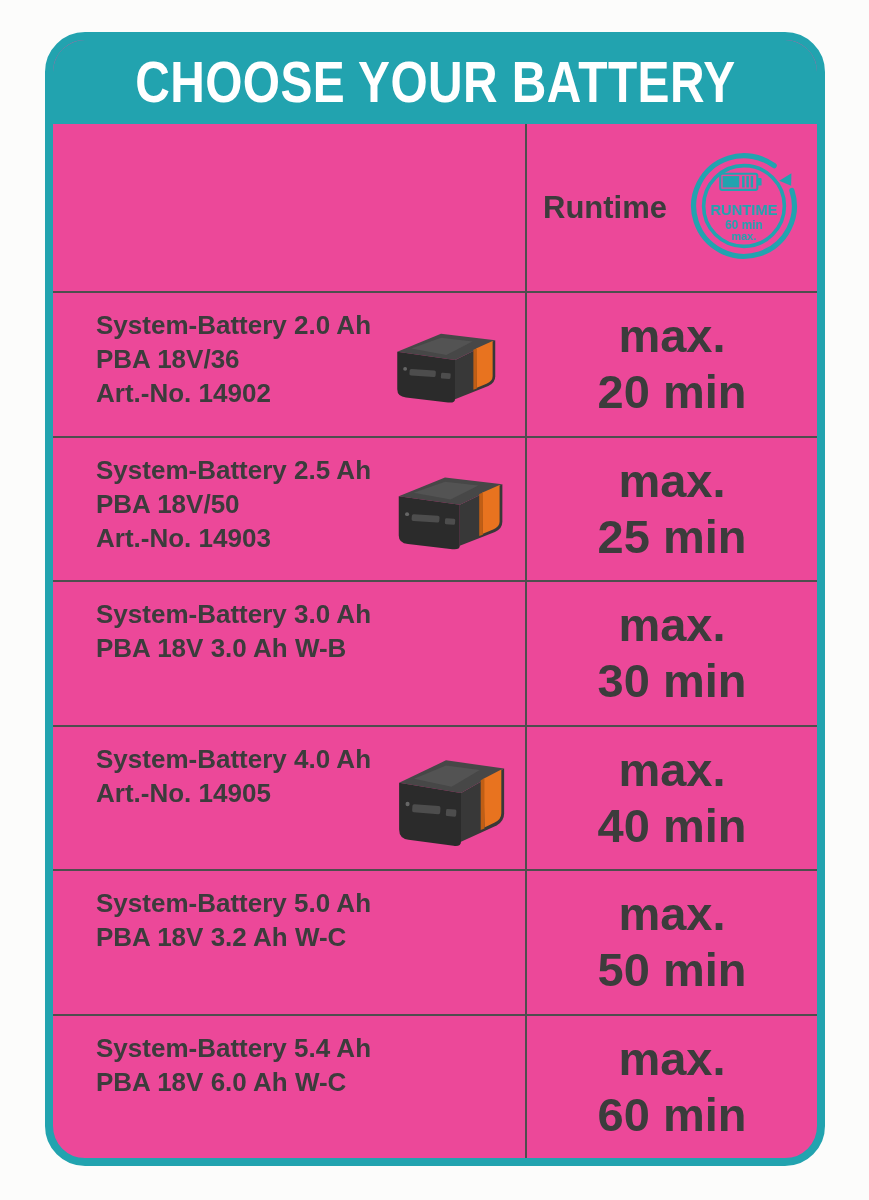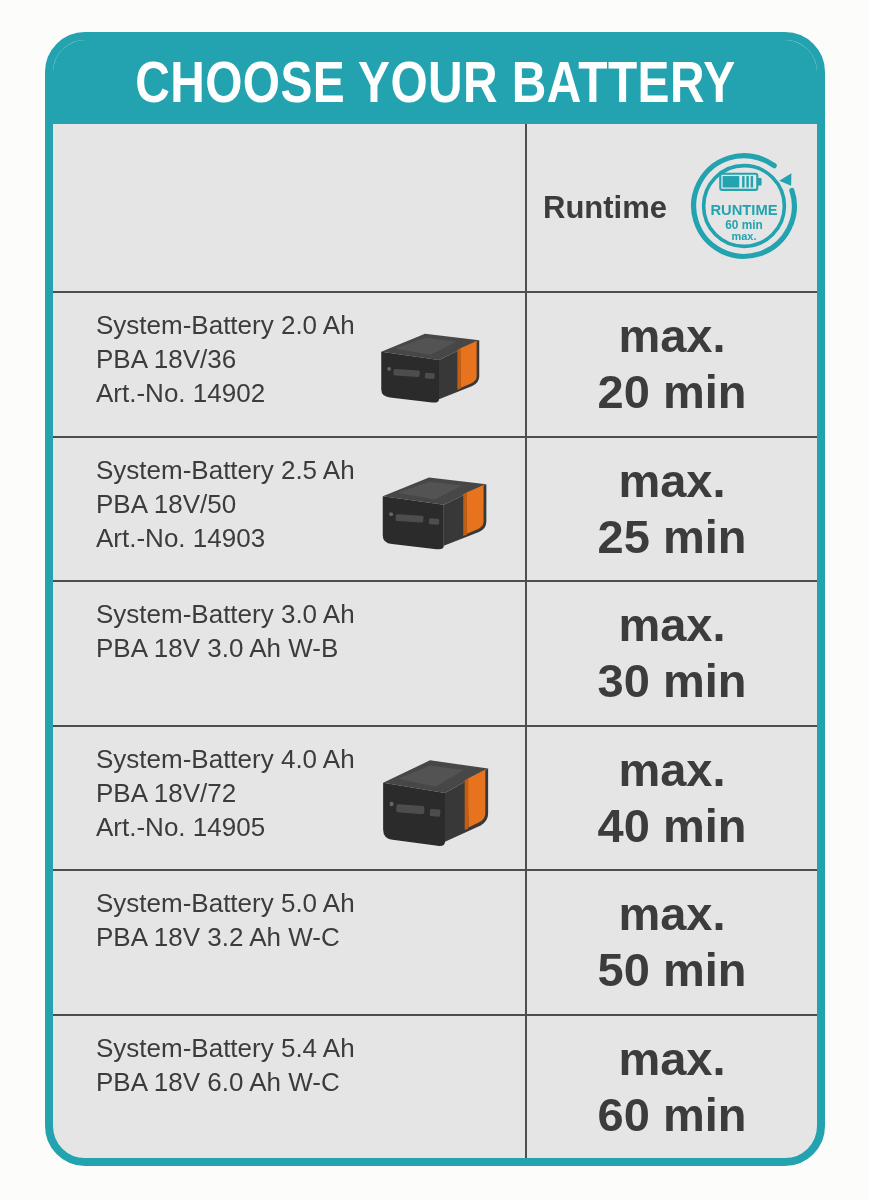--- a/index.html
+++ b/index.html
@@ -7,21 +7,21 @@
     width:869px;height:1200px;
     background:#fcfcfb;
     font-family:"Liberation Sans", sans-serif;
     position:relative;
     overflow:hidden;
   }
   .card{
     position:absolute;left:45px;top:32px;
     width:780px;height:1134px;
     box-sizing:border-box;
-    background:#e5e5e5;
+    background:#ec4899;
     border:8px solid #22A3AF;
     border-radius:40px;
     overflow:hidden;
     display:flex;flex-direction:column;
   }
   .card-header{
     height:84px;flex:none;
     background:#22A3AF;
     display:flex;align-items:center;justify-content:center;
   }
@@ -34,21 +34,21 @@
   .row{display:flex;min-height:0;}
   .row + .row{border-top:2.5px solid #4e4e4e;}
   .header-row{height:167px;flex:none;}
   .data-row{flex:1;}
   .cl{width:472px;box-sizing:border-box;display:flex;align-items:stretch;}
   .cr{flex:1;border-left:2.5px solid #4e4e4e;
       display:flex;flex-direction:column;align-items:center;justify-content:center;}
   .header-row .cr{flex-direction:row;gap:20px;justify-content:center;align-items:center;}
   .runtime-col-label{font-size:31px;font-weight:bold;color:#3c3c3c;}
   .text-block{flex:1;padding:15px 0 0 43px;}
-  .bat-line{font-size:26px;font-weight:normal;color:#3c3c3c;line-height:34px;white-space:nowrap;}
+  .bat-line{font-size:26px;font-weight:bold;color:#3c3c3c;line-height:34px;white-space:nowrap;}
   .bat-line:empty{display:none;}
   .rt-line{font-size:47px;font-weight:bold;color:#3c3c3c;line-height:56px;text-align:center;}
   .battery-wrap{flex:none;align-self:center;margin-right:46px;}
   .battery-wrap svg{display:block;}
   .badge-wrap{flex:none;}
   .sprite{position:absolute;width:0;height:0;overflow:hidden;}
 </style>
 </head>
 <body>
 
@@ -148,21 +148,20 @@
       <div class="cr">
         <div class="rt-line">max.</div>
         <div class="rt-line">30 min</div>
       </div>
     </div>
 
     <div class="row data-row">
       <div class="cl">
         <div class="text-block">
           <div class="bat-line">System-Battery 4.0 Ah</div>
-          <div class="bat-line">PBA 18V/72</div>
           <div class="bat-line">Art.-No. 14905</div>
         </div>
         <div class="battery-wrap">
           <svg width="150" height="112" viewBox="0 0 160 110" preserveAspectRatio="none">
               <use href="#battery-shape"></use>
             </svg>
         </div>
       </div>
       <div class="cr">
         <div class="rt-line">max.</div>

